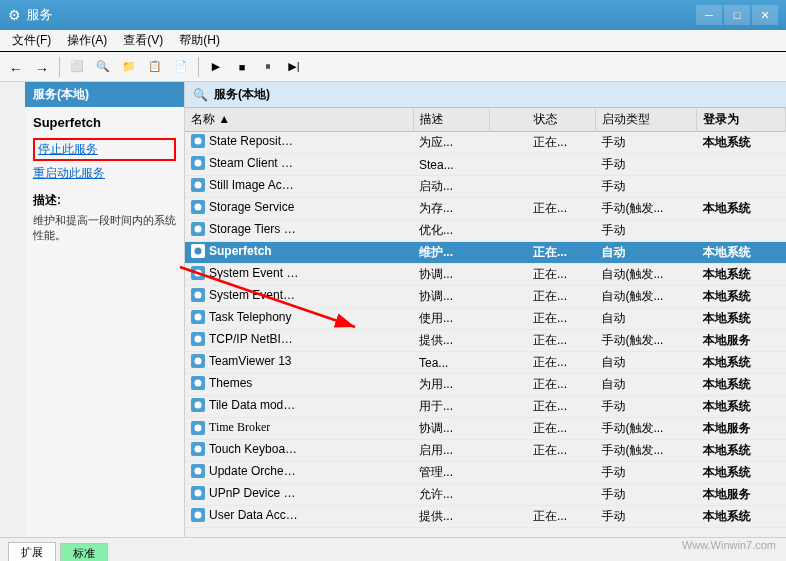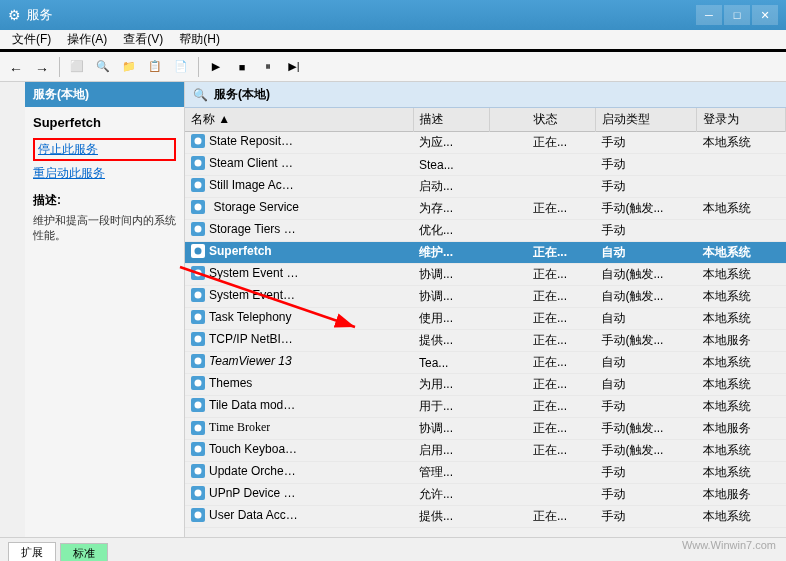--- a/index.html
+++ b/index.html
@@ -45,21 +45,21 @@
       justify-content: center;
     }
 
     
     .menu-bar {
       background: #f5f5f5;
       height: 22px;
       display: flex;
       align-items: center;
       padding: 0 4px;
-      border-bottom: 3px solid #000000;
+      border-bottom: 1px solid #000000;
       font-size: 12px;
     }
     .menu-item {
       padding: 2px 8px;
       cursor: pointer;
     }
 
     
     .toolbar {
       background: #f5f5f5;
@@ -215,21 +215,21 @@
     }
     .status-tab.active {
       background: #86efac;
       border-bottom: none;
     }
 
     .col-name { width: 180px; }
     .col-desc { width: 60px; }
     .col-status { width: 50px; padding-left: 44px; }
     .col-startup { width: 80px; }
-    .col-login { width: 70px; }
+    .col-login { width: 70px; font-weight: bold; }
 
     .watermark {
       position: fixed;
       bottom: 10px;
       right: 10px;
       font-size: 11px;
       color: rgba(100,100,100,0.5);
       pointer-events: none;
       margin-top: 30px;
     }
@@ -348,21 +348,21 @@
                     <circle cx="7" cy="7" r="3.5" fill="white"></circle>
                   </svg>
                   <span style="overflow:hidden;text-overflow:ellipsis;white-space:nowrap;">Still Image Acquisition Ev...</span>
                 </td>
                 <td class="col-desc">启动...</td>
                 <td class="col-status"></td>
                 <td class="col-startup">手动</td>
                 <td class="col-login"></td>
               </tr>
               <tr>
-                <td class="col-name" style="display: flex; align-items: center; justify-content: space-between;">
+                <td class="col-name" style="display: flex; align-items: center;">
                   <svg width="14" height="14" viewBox="0 0 14 14" style="margin-right:4px;vertical-align:middle;flex-shrink:0;">
                     <rect width="14" height="14" rx="2" fill="#4a9fd5"></rect>
                     <circle cx="7" cy="7" r="3.5" fill="white"></circle>
                   </svg>
                   <span style="overflow:hidden;text-overflow:ellipsis;white-space:nowrap;">Storage Service</span>
                 </td>
                 <td class="col-desc">为存...</td>
                 <td class="col-status">正在...</td>
                 <td class="col-startup">手动(触发...</td>
                 <td class="col-login">本地系统</td>
@@ -444,21 +444,21 @@
                 <td class="col-status">正在...</td>
                 <td class="col-startup">手动(触发...</td>
                 <td class="col-login">本地服务</td>
               </tr>
               <tr>
                 <td class="col-name" style="display: flex; align-items: center;">
                   <svg width="14" height="14" viewBox="0 0 14 14" style="margin-right:4px;vertical-align:middle;flex-shrink:0;">
                     <rect width="14" height="14" rx="2" fill="#4a9fd5"></rect>
                     <circle cx="7" cy="7" r="3.5" fill="white"></circle>
                   </svg>
-                  <span style="overflow:hidden;text-overflow:ellipsis;white-space:nowrap;font-style:italic;">TeamViewer 13</span>
+                  <span style="overflow:hidden;text-overflow:ellipsis;white-space:nowrap;">TeamViewer 13</span>
                 </td>
                 <td class="col-desc">Tea...</td>
                 <td class="col-status">正在...</td>
                 <td class="col-startup">自动</td>
                 <td class="col-login">本地系统</td>
               </tr>
               <tr>
                 <td class="col-name" style="display: flex; align-items: center;">
                   <svg width="14" height="14" viewBox="0 0 14 14" style="margin-right:4px;vertical-align:middle;flex-shrink:0;">
                     <rect width="14" height="14" rx="2" fill="#4a9fd5"></rect>

